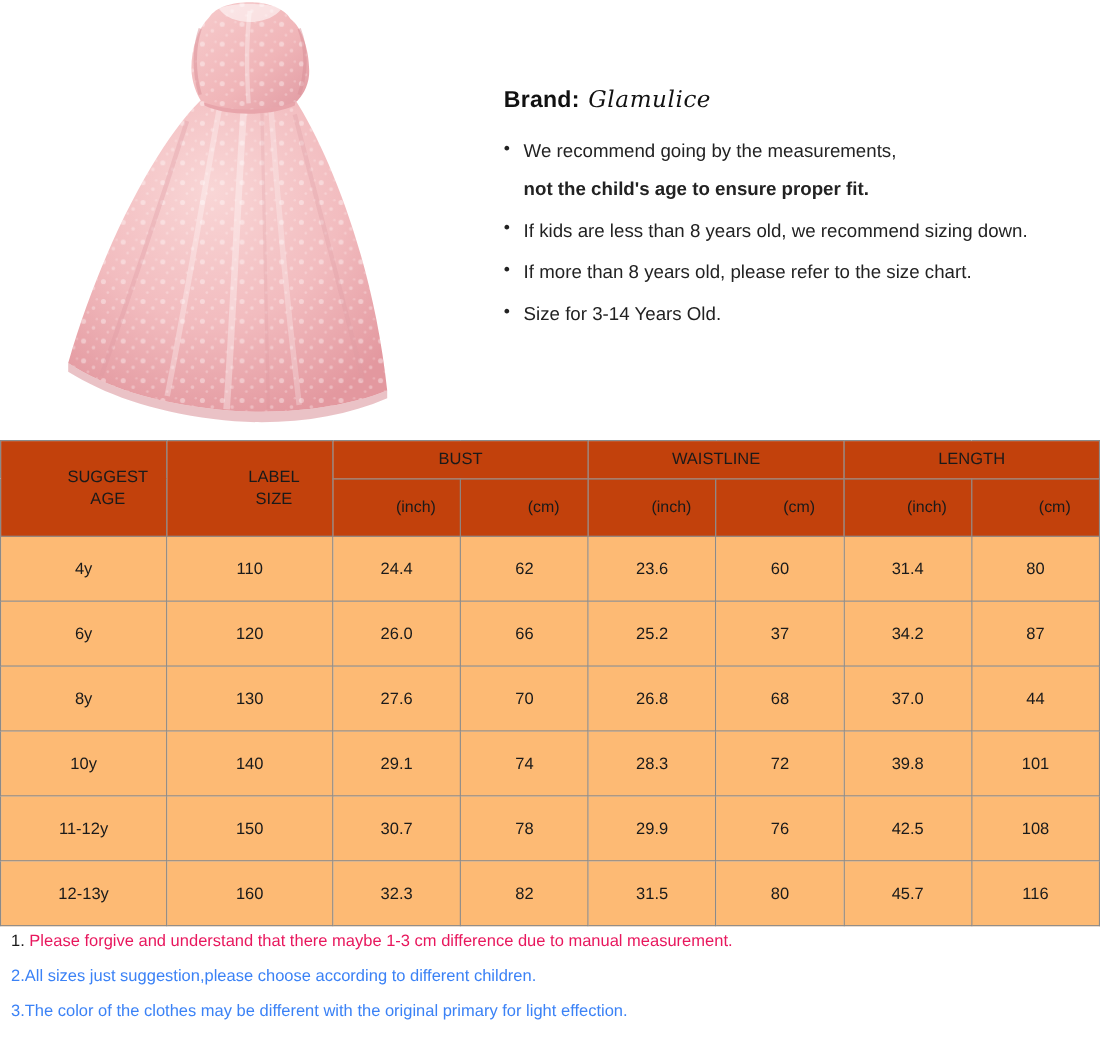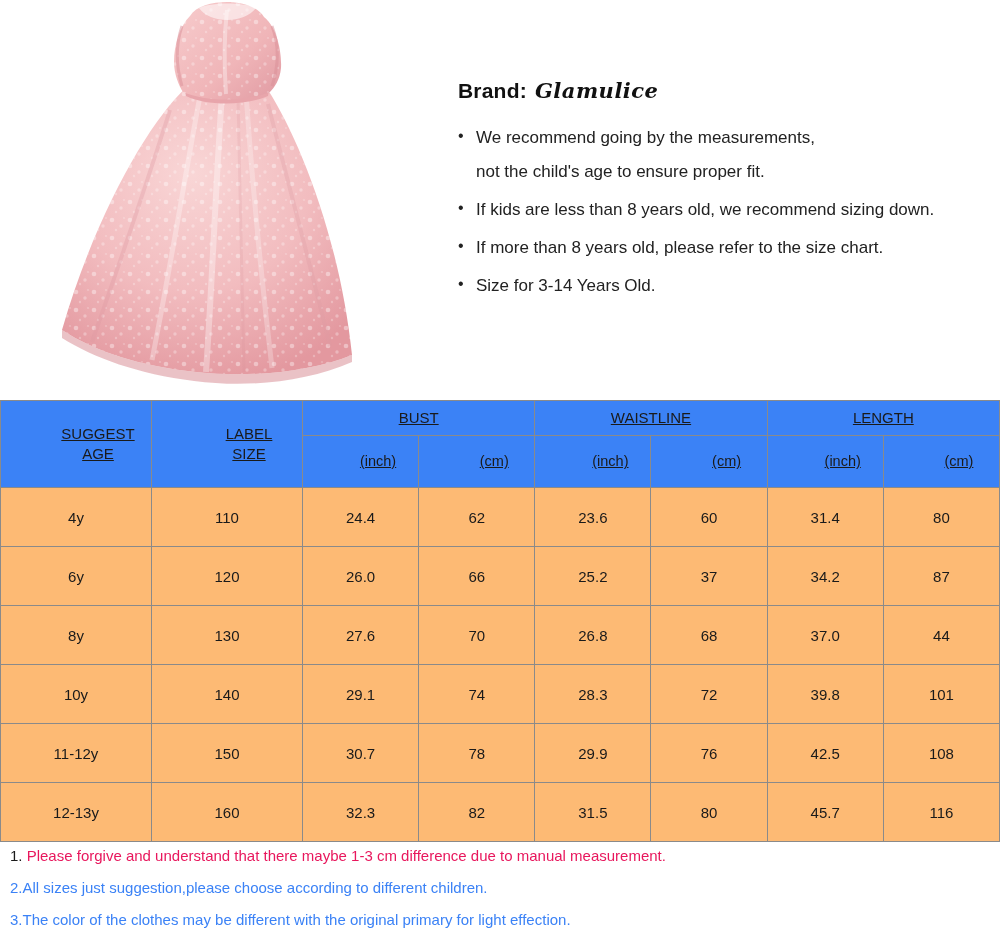--- a/index.html
+++ b/index.html
@@ -56,21 +56,21 @@
   }
   .brand-label {
     font-size: 21px;
     font-weight: bold;
     color: #111;
     letter-spacing: 0.2px;
   }
   .brand-name {
     font-family: "DejaVu Serif", serif;
     font-style: italic;
-    font-weight: bold;
+    font-weight: normal;
     font-size: 21px;
     color: #111;
     letter-spacing: 0.5px;
   }
 
   .bullets {
     list-style: none;
     margin: 0;
     padding: 0;
   }
@@ -87,39 +87,39 @@
     position: absolute;
     left: 0;
     top: -1px;
     font-size: 16px;
     color: #222;
   }
   .bullets li .second-line {
     display: block;
     padding-left: 0;
     margin-top: 17px;
+    font-weight: bold;
   }
 
   
   .size-table {
     border-collapse: collapse;
     width: 1000px;
     table-layout: fixed;
   }
   .size-table th, .size-table td {
     border: 1px solid #8a8a8a;
     text-align: center;
     font-size: 15px;
     color: #1a1a1a;
     font-weight: normal;
   }
   .size-table thead th {
-    background: #3b82f6;
+    background: #c2410c;
     height: 28px;
-    text-decoration: underline;
   }
   .size-table thead th.tall {
     height: 84px;
   }
   .size-table thead th.sub {
     height: 44px;
     font-size: 14.5px;
     padding-left: 36px;
   }
   .size-table tbody td {

